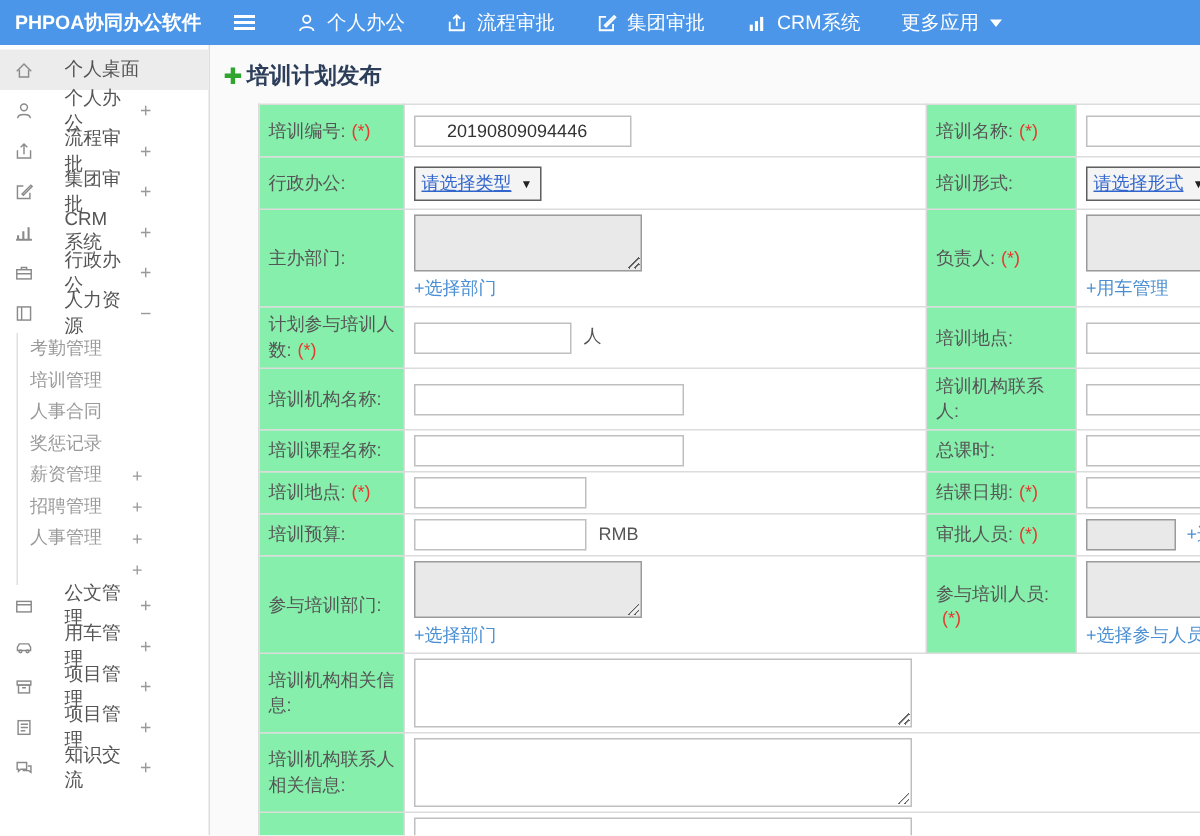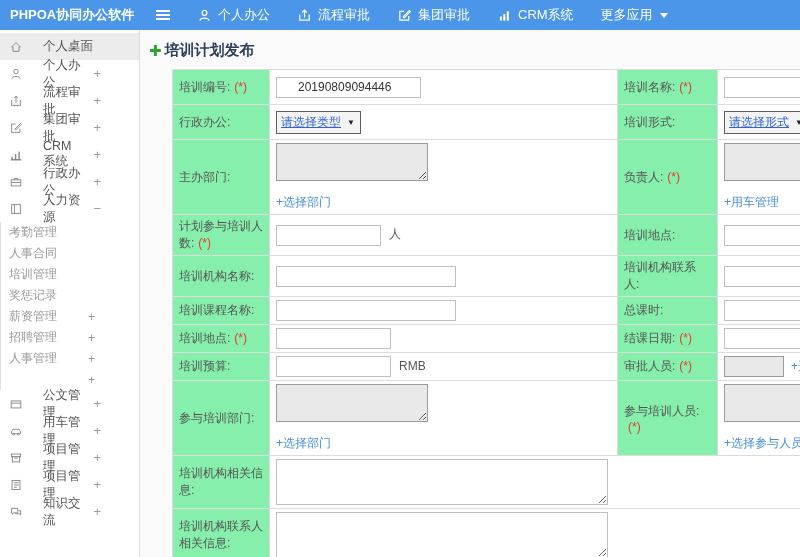--- a/index.html
+++ b/index.html
@@ -21,21 +21,21 @@
 
   
   .sidebar { position:absolute; top:30px; left:0; bottom:0; width:140px; background:#fff;
              border-right:1px solid #ddd; padding-top:3px; z-index:5; }
   .side-item { height:27px; display:flex; align-items:center; padding-left:9px; font-size:12.5px;
                color:#555; cursor:pointer;gap:12px; }
   .side-item.active { background:#ececec; }
   .side-item .sico { width:14px; height:14px; margin-right:8px; flex:none; }
   .sico svg { width:14px; height:14px; display:block; stroke:#8a8a8a; fill:none; stroke-width:1.1; }
   .expander { margin-left:auto; margin-right:38px; color:#999; font-size:13px; }
-  .submenu { border-left:1px solid #e0e0e0; }
+  .submenu { border-left:1px solid #e0e0e0; margin-left:11px; }
   .sub-item { height:21px; display:flex; align-items:center; padding-left:8px; font-size:12px;
               color:#9a9a9a; cursor:pointer; }
   .sub-item .expander { margin-right:44px; font-size:12px; }
 
   
   .main { position:absolute; top:30px; left:141px; right:0; bottom:0; overflow:hidden; background:#fafafa; }
   .page-title { display:flex; align-items:center; margin:11px 0 9px 8px; font-size:15px; font-weight:bold;
                 color:#2c3e5a; }
   .plus-icon { color:#2fa52f; font-size:15px; margin-right:3px; font-weight:normal; }
 
@@ -49,21 +49,21 @@
   .w145{width:145px;} .w105{width:105px;} .w180{width:180px;} .w115{width:115px;} .w160{width:160px;} .w60{width:60px;}
   .suffix { margin-left:8px; color:#555; }
   .sel { display:inline-flex; align-items:center; border:1px solid #5f5f5f; background:#f4f4f4;
          padding:2px 5px 2px 4px; cursor:pointer; }
   .sel .sel-text { color:#3366cc; text-decoration:underline; font-size:12px; }
   .sel .sel-caret { font-size:8px; color:#222; margin-left:6px; }
   textarea { font-family:inherit; font-size:12px; }
   .ta-grey { width:152px; height:38px; background:#e9e9e9; border:1px solid #9b9b9b; display:block; }
   .ta-grey-cut { width:150px; height:38px; background:#e9e9e9; border:1px solid #9b9b9b; display:block; }
   .ta-big { width:332px; height:46px; background:#fff; border:1px solid #bfbfbf; display:block; }
-  .link { color:#4a8fd3; font-size:12px; text-decoration:none; cursor:pointer; display:inline-block; margin-top:13px; }
+  .link { color:#4a8fd3; font-size:12px; text-decoration:none; cursor:pointer; display:inline-block; margin-top:3px; }
   .inline-link { margin:0 0 0 7px; vertical-align:middle; }
   .grey-inp { background:#e9e9e9; border:1px solid #9b9b9b; }
 </style>
 </head>
 <body>
 
 <div class="topbar">
   <div class="brand">PHPOA协同办公软件</div>
   <div class="hamburger">
       <i></i>
@@ -193,24 +193,24 @@
     </span>
     <span>人力资源</span>
     <span class="expander">−</span>
   </div>
 
   <div class="submenu">
     <div class="sub-item">
       <span>考勤管理</span>
     </div>
     <div class="sub-item">
+      <span>培训管理</span>
+    </div>
+    <div class="sub-item">
       <span>人事合同</span>
-    </div>
-    <div class="sub-item">
-      <span>培训管理</span>
     </div>
     <div class="sub-item">
       <span>奖惩记录</span>
     </div>
     <div class="sub-item">
       <span>薪资管理</span>
       <span class="expander">+</span>
     </div>
     <div class="sub-item">
       <span>招聘管理</span>

